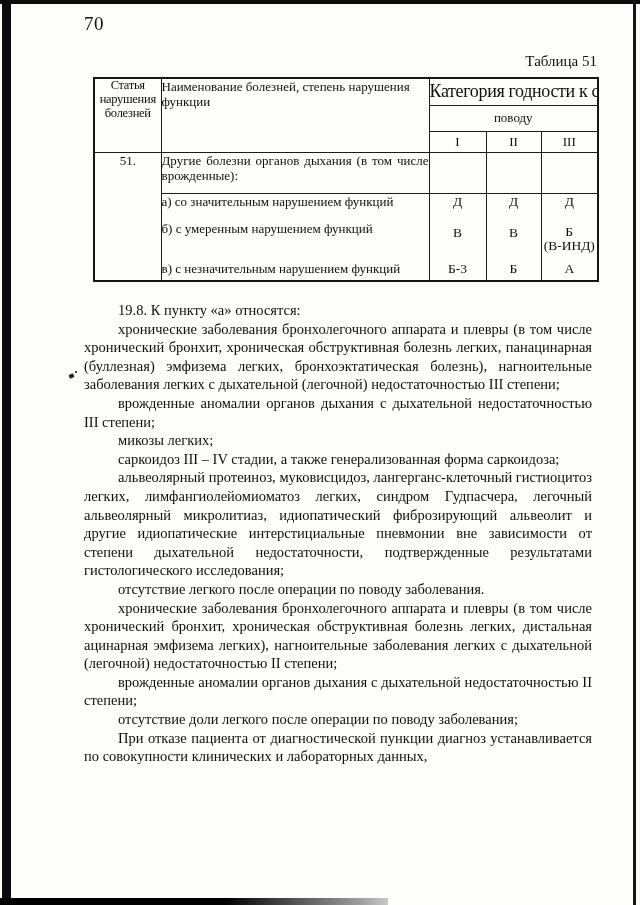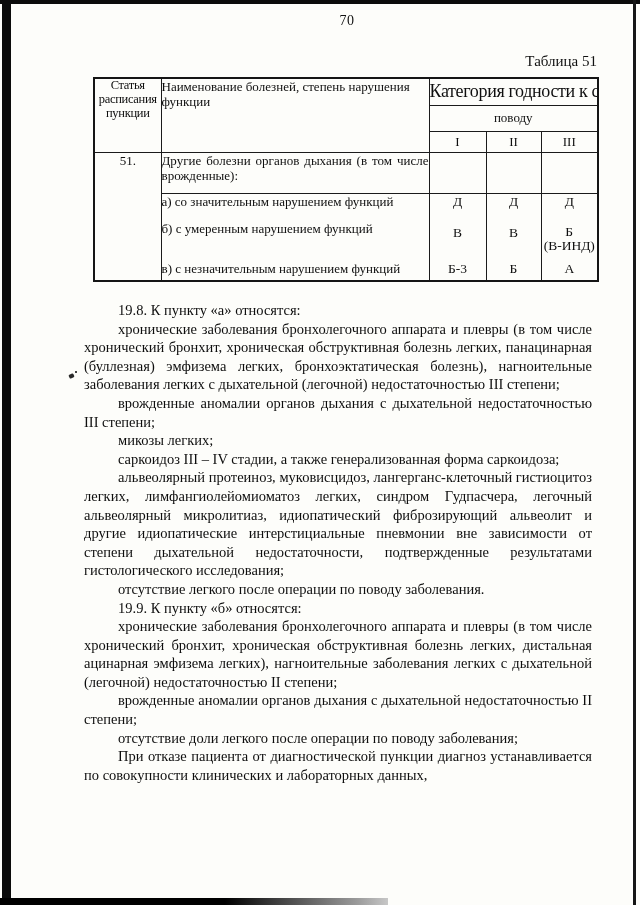--- a/index.html
+++ b/index.html
@@ -14,22 +14,22 @@
   
   .edge-top{position:absolute;left:0;top:0;width:640px;height:4px;background:#0b0b0b;}
   .edge-left{position:absolute;left:2px;top:0;width:9px;height:905px;background:#0b0b0b;}
   .edge-right{position:absolute;left:633px;top:0;width:3px;height:905px;background:#161616;}
   .edge-bottom{position:absolute;left:0;top:898px;width:388px;height:7px;
     background:linear-gradient(to right,#000 0%,#000 58%,#4a4a4a 74%,#9a9a9a 92%,#c7c7c7 100%);}
   .tick-mark{position:absolute;left:69px;top:374px;width:5px;height:4px;background:#2a2a2a;
     transform:rotate(-25deg);border-radius:1px;}
   .tick-dot{position:absolute;left:75px;top:371px;width:2px;height:2px;background:#444;}
 
-  .page-number{position:absolute;left:84px;top:13px;width:526px;text-align:center;
-    font-size:14px;letter-spacing:0.5px;}
+  .page-number{position:absolute;left:84px;top:13px;width:526px;
+    font-size:19px;letter-spacing:0.5px;}
   .table-caption{position:absolute;left:84px;top:53px;width:513px;text-align:right;font-size:15px;}
 
   
   table.fit{position:absolute;left:93px;top:77px;width:504px;border-collapse:collapse;
     table-layout:fixed;font-size:13px;color:#0f0f0f;border:2px solid #151515;}
   table.fit td{border:1px solid #1b1b1b;padding:0;overflow:hidden;}
   .h-article{vertical-align:top;text-align:center;padding-top:7px;
     font-size:12.5px;line-height:13.8px;letter-spacing:-0.3px;}
   .h-name{vertical-align:top;padding:7px 8px 0 8px;font-size:13px;line-height:15px;margin-left:28px;}
   .h-cat{vertical-align:middle;text-align:center;white-space:nowrap;
@@ -68,21 +68,21 @@
   <table class="fit">
     <colgroup>
       <col style="width:67px">
         <col style="width:268px">
       <col style="width:57px">
         <col style="width:55px">
         <col style="width:57px">
     </colgroup>
     <tbody>
       <tr style="height:27px">
-        <td rowspan="3" class="h-article">Статья расписания пункции</td>
+        <td rowspan="3" class="h-article">Статья нарушения болезней</td>
         <td rowspan="3" class="h-name">Наименование болезней, степень нарушения функции</td>
         <td colspan="3" class="h-cat">Категория годности к службе</td>
       </tr>
       <tr style="height:26px">
         <td colspan="3" class="h-grafa">поводу</td>
       </tr>
       <tr style="height:21px">
         <td class="h-g">I</td>
         <td class="h-g">II</td>
         <td class="h-g">III</td>
@@ -117,20 +117,19 @@
   </table>
 
   <div class="body-text">
     <p>19.8. К пункту «а» относятся:</p>
     <p>хронические заболевания бронхолегочного аппарата и плевры (в том числе хронический бронхит, хроническая обструктивная болезнь легких, панацинарная (буллезная) эмфизема легких, бронхоэктатическая болезнь), нагноительные заболевания легких с дыхательной (легочной) недостаточностью III степени;</p>
     <p>врожденные аномалии органов дыхания с дыхательной недостаточностью III степени;</p>
     <p>микозы легких;</p>
     <p>саркоидоз III – IV стадии, а также генерализованная форма саркоидоза;</p>
     <p>альвеолярный протеиноз, муковисцидоз, лангерганс-клеточный гистиоцитоз легких, лимфангиолейомиоматоз легких, синдром Гудпасчера, легочный альвеолярный микролитиаз, идиопатический фиброзирующий альвеолит и другие идиопатические интерстициальные пневмонии вне зависимости от степени дыхательной недостаточности, подтвержденные результатами гистологического исследования;</p>
     <p>отсутствие легкого после операции по поводу заболевания.</p>
-    <p>19.9. К пункту «б» относятся:</p>
     <p>хронические заболевания бронхолегочного аппарата и плевры (в том числе хронический бронхит, хроническая обструктивная болезнь легких, дистальная ацинарная эмфизема легких), нагноительные заболевания легких с дыхательной (легочной) недостаточностью II степени;</p>
     <p>врожденные аномалии органов дыхания с дыхательной недостаточностью II степени;</p>
     <p>отсутствие доли легкого после операции по поводу заболевания;</p>
     <p>При отказе пациента от диагностической пункции диагноз устанавливается по совокупности клинических и лабораторных данных,</p>
   </div>
 
 </div>
 
 </body></html>

